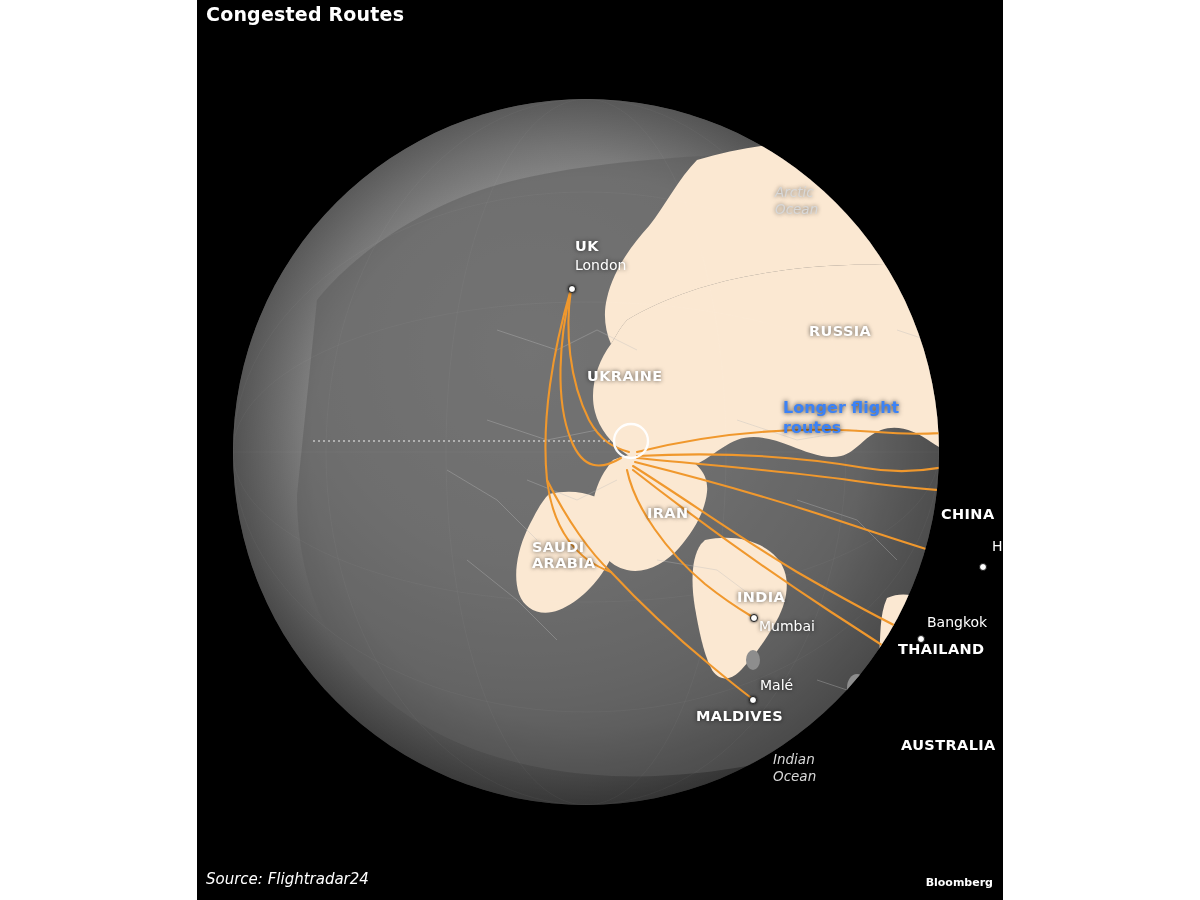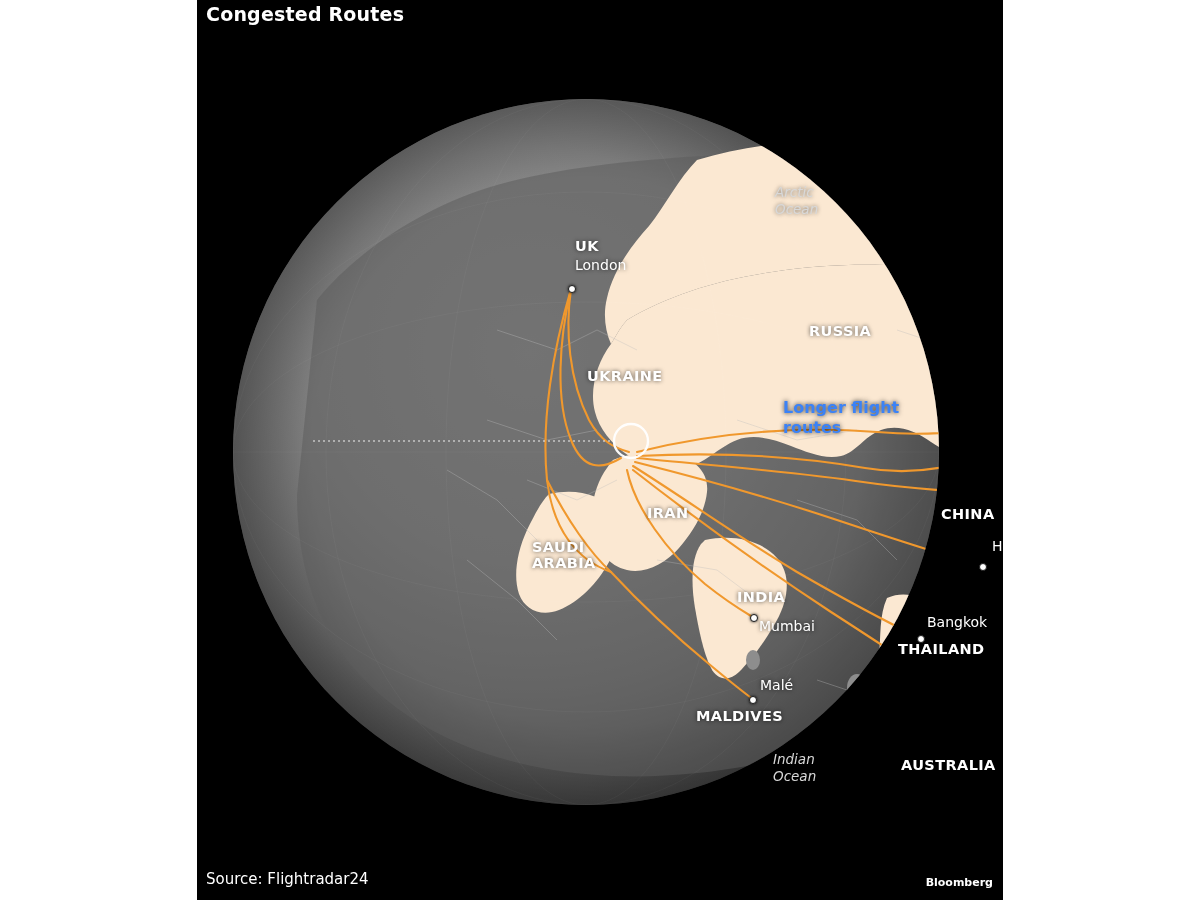--- a/index.html
+++ b/index.html
@@ -122,20 +122,21 @@
     box-shadow: 0 0 3px rgba(0,0,0,0.8);
   }
   
   .source {
     position: absolute;
     left: 9px;
     bottom: 12px;
     font-size: 15px;
     color: #ffffff;
     font-family: "DejaVu Sans", sans-serif;
+    font-style: italic;
   }
   .brand {
     position: absolute;
     right: 10px;
     bottom: 11px;
     font-size: 11px;
     font-weight: bold;
     color: #ffffff;
     font-family: "DejaVu Sans", sans-serif;
   }
@@ -319,21 +320,21 @@
       <div class="lbl lbl-country" style="left:612px; top:323px;">RUSSIA</div>
       <div class="lbl lbl-country" style="left:390px; top:368px;">UKRAINE</div>
       <div class="lbl lbl-country" style="left:450px; top:505px;">IRAN</div>
       <div class="lbl lbl-country" style="left:335px; top:539px;">SAUDI
 ARABIA</div>
       <div class="lbl lbl-country" style="left:540px; top:589px;">INDIA</div>
       <div class="lbl lbl-country" style="left:744px; top:506px;">CHINA</div>
 
       <div class="lbl lbl-country" style="left:677px; top:641px;margin-left:24px;">THAILAND</div>
       <div class="lbl lbl-country" style="left:499px; top:708px;">MALDIVES</div>
-      <div class="lbl lbl-country" style="left:704px; top:757px;">AUSTRALIA</div>
+      <div class="lbl lbl-country" style="left:704px; top:737px;">AUSTRALIA</div>
 
       <div class="lbl lbl-country" style="left:378px; top:238px;">UK</div>
       <div class="lbl lbl-city" style="left:378px; top:257px;">London</div>
       <div class="dot" style="left:371px; top:285px;"></div>
 
       <div class="lbl lbl-city" style="left:795px; top:538px;">Hong Kong</div>
       <div class="dot" style="left:782px; top:563px;"></div>
 
       <div class="lbl lbl-city" style="left:562px; top:618px;">Mumbai</div>
       <div class="dot" style="left:553px; top:614px;"></div>

